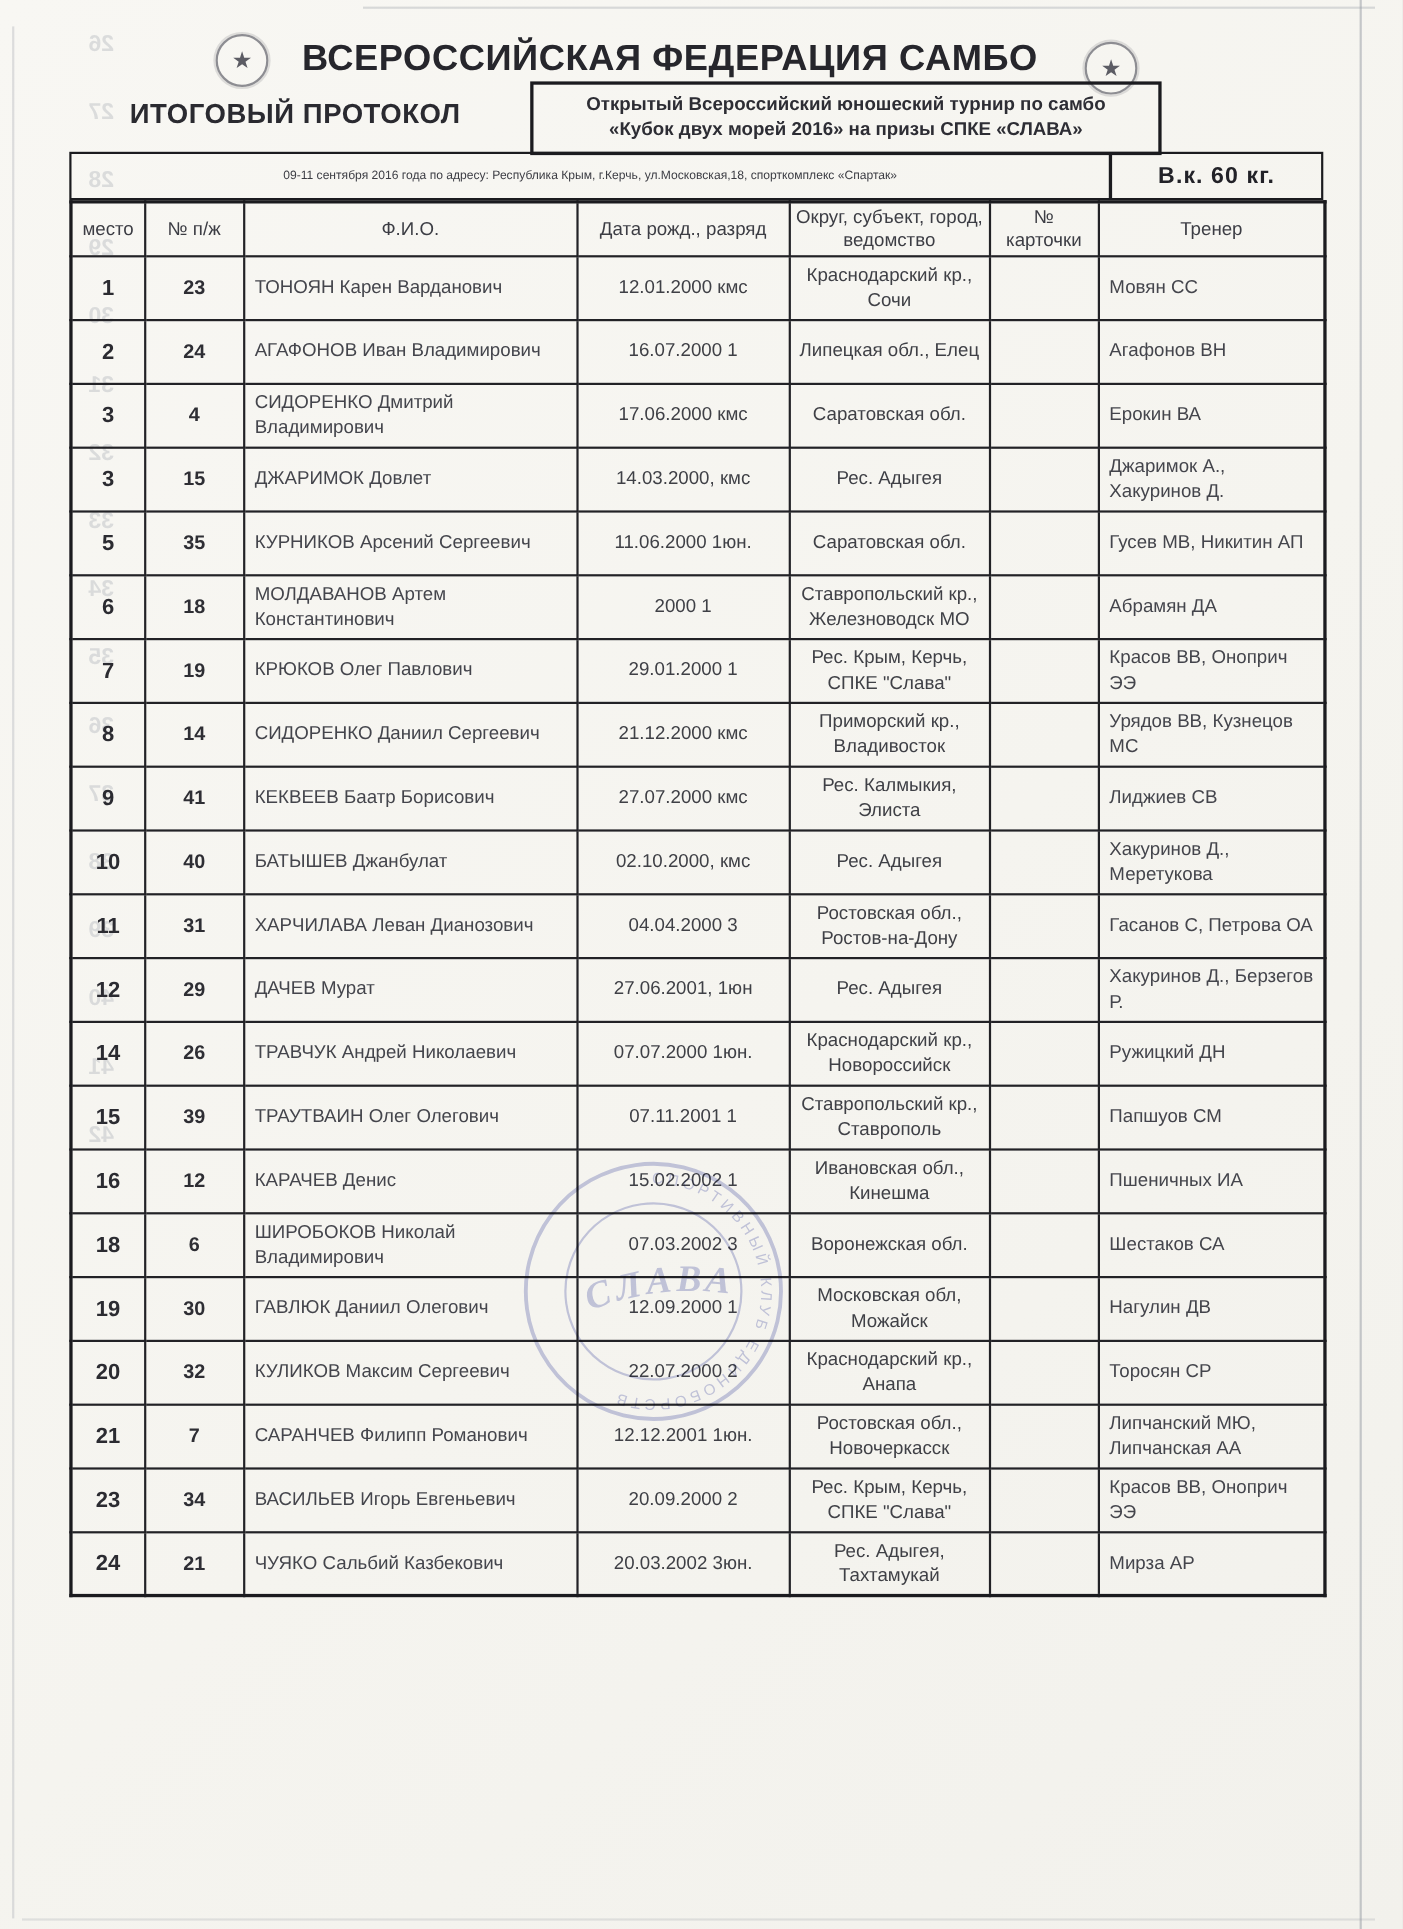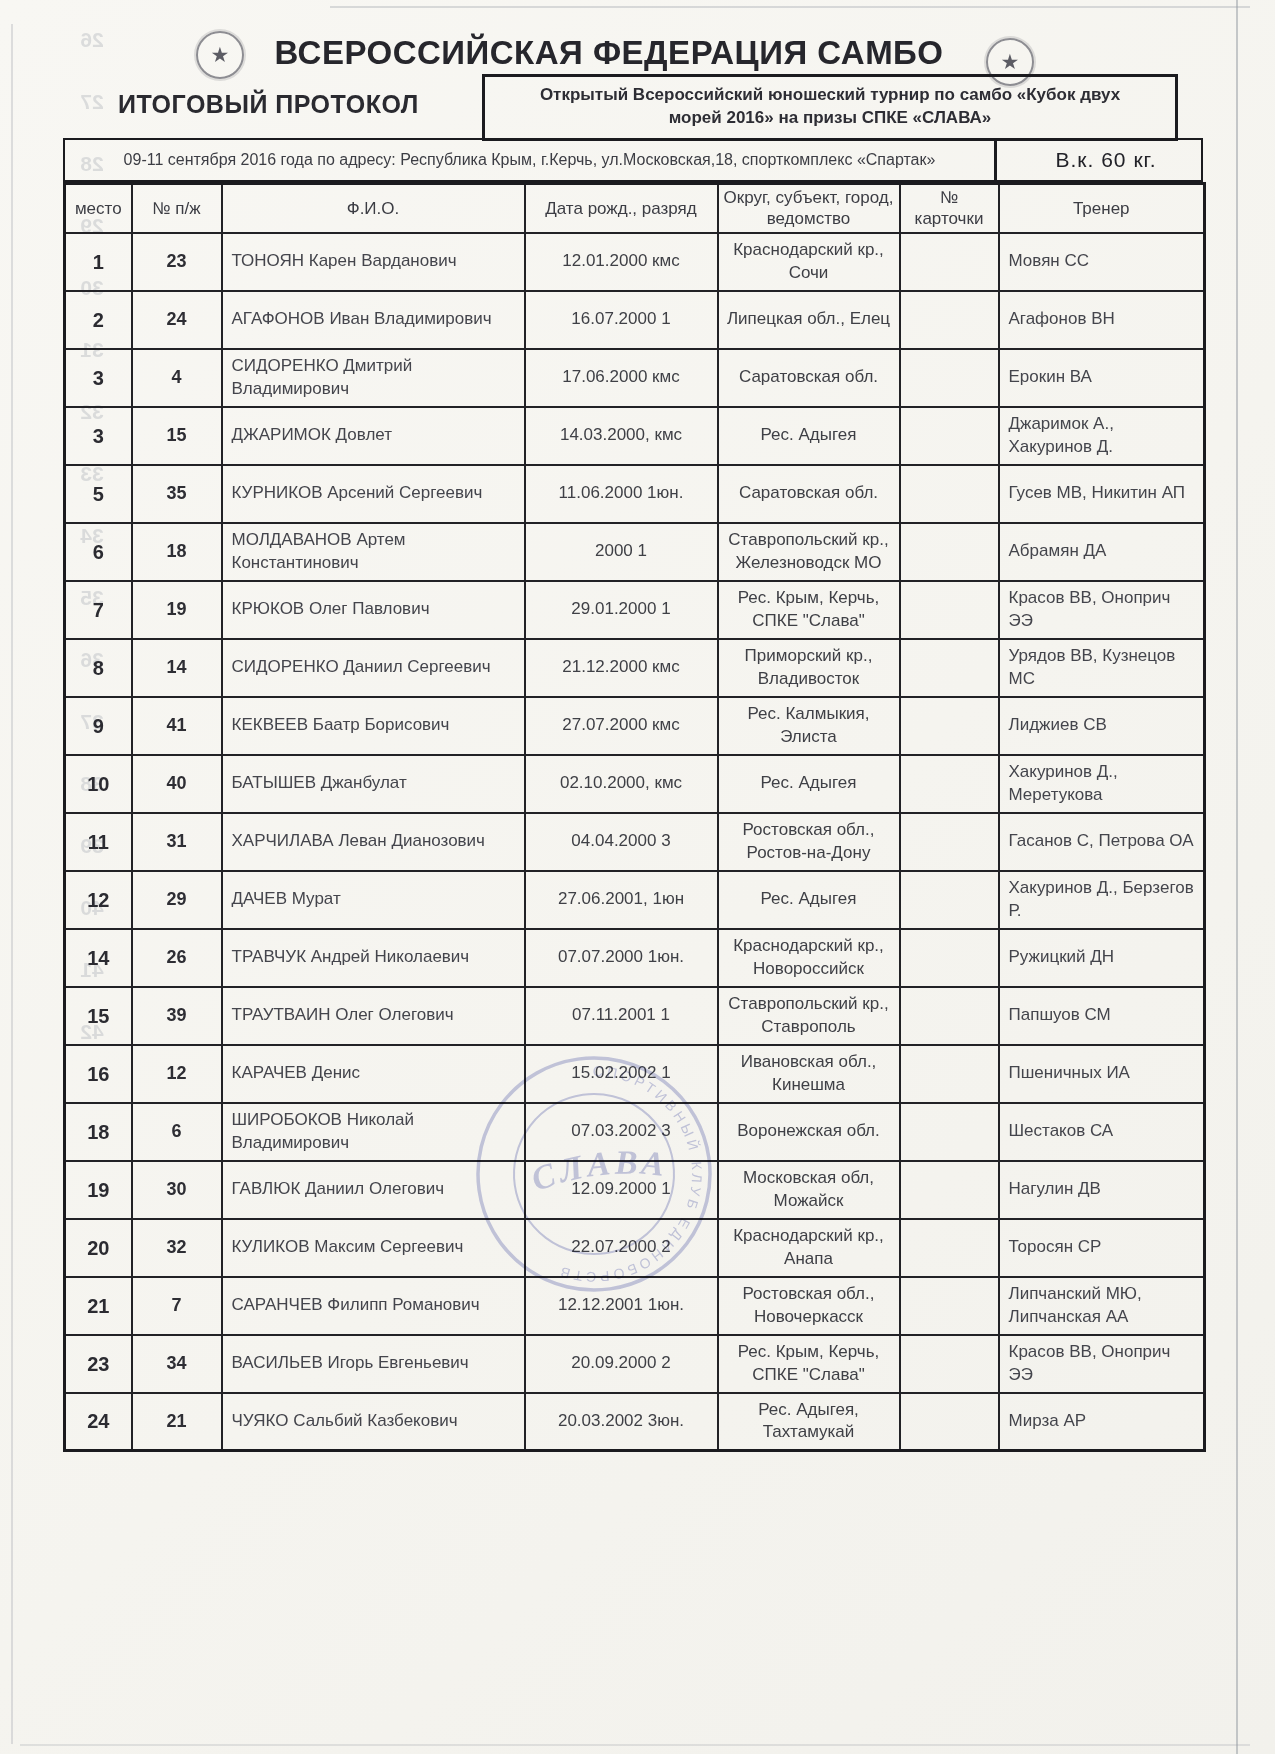--- a/index.html
+++ b/index.html
@@ -32,32 +32,32 @@
   .emblem-left{left:196px;top:31px;}
   .emblem-right{left:986px;top:38px;}
   .main-title{
     position:absolute;left:248px;top:34px;width:722px;text-align:center;
     font-size:33px;font-weight:700;color:#26262c;letter-spacing:.5px;white-space:nowrap;
   }
   .protocol-label{
     position:absolute;left:118px;top:90px;font-size:25px;font-weight:700;color:#2a2a30;letter-spacing:.5px;
   }
   .tourney-box{
-    position:absolute;left:482px;top:74px;width:696px;box-sizing:border-box;
+    position:absolute;left:482px;top:74px;width:574px;box-sizing:border-box;
     border:3px solid #1b1b1f;padding:7px 28px 8px;
     text-align:center;font-size:17px;font-weight:700;color:#2d2d34;line-height:1.35;
   }
   .address-strip{
     position:absolute;left:63px;top:138px;width:1140px;height:44px;box-sizing:border-box;
     border:2.5px solid #1b1b1f;display:flex;align-items:stretch;
   }
   .address-cell{flex:1;display:flex;align-items:center;justify-content:center;
-    font-size:16px;color:#3c3d44;padding:0 10px;}
+    font-size:11px;color:#3c3d44;padding:0 10px;}
   .weight-cell{width:190px;border-left:3px solid #1b1b1f;display:flex;align-items:center;justify-content:center;
-    font-size:21px;font-weight:400;color:#222228;letter-spacing:1px;padding-left:14px;}
+    font-size:21px;font-weight:700;color:#222228;letter-spacing:1px;}
 
   
   .results{
     position:absolute;left:63px;top:182px;width:1140px;
     border-collapse:collapse;table-layout:fixed;
   }
   .results th,.results td{
     border:2px solid #222226;box-sizing:border-box;
     font-size:17px;vertical-align:middle;
   }

